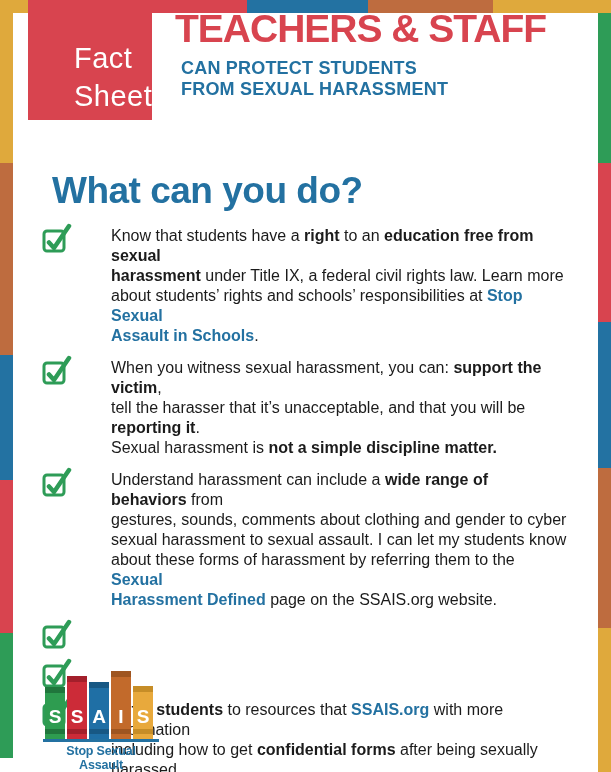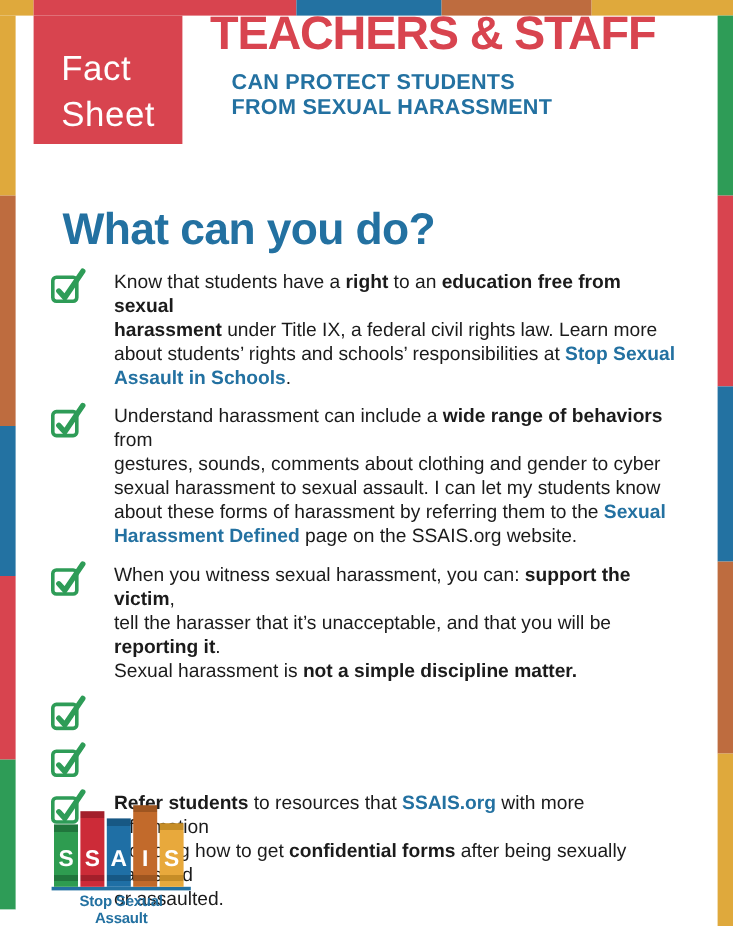--- a/index.html
+++ b/index.html
@@ -11,41 +11,41 @@
   .border-top{position:absolute;top:0;left:0;width:611px;height:13px;display:flex;}
   .border-left{position:absolute;top:13px;left:0;width:13px;height:759px;display:flex;flex-direction:column;}
   .border-right{position:absolute;top:13px;right:0;width:13px;height:759px;display:flex;flex-direction:column;}
   .border-top div{height:13px;}
   .border-left div,.border-right div{width:13px;}
   
   .factbox{
     position:absolute;left:28px;top:13px;width:124px;height:107px;
     background:var(--red);color:#fff;
     font-size:29px;line-height:38px;font-weight:400;letter-spacing:.5px;
-    padding:26px 0 0 23px;box-sizing:border-box;white-space:pre-line;
+    padding:26px 0 0 46px;box-sizing:border-box;white-space:pre-line;
   }
   .titleblock{position:absolute;left:175px;top:9px;}
   .title{
     margin:0;color:var(--red);font-size:39px;line-height:40px;font-weight:700;letter-spacing:-1px;white-space:nowrap;
   }
   .subtitle{
-    margin:9px 0 0 18px;color:var(--teal);font-size:18px;line-height:21px;font-weight:700;
+    margin:9px 0 0 6px;color:var(--teal);font-size:18px;line-height:21px;font-weight:700;
     white-space:pre-line;letter-spacing:.2px;
   }
   
   .heading{
     position:absolute;left:40px;top:158px;margin:12px;color:var(--teal);
     font-size:37px;font-weight:700;letter-spacing:-.5px;
   }
   
   .checklist{
     position:absolute;left:42px;top:226px;width:525px;
     list-style:none;margin:0;padding:0;
   }
-  .checklist li{display:flex;align-items:flex-start;margin-bottom:12px;}
+  .checklist li{display:flex;align-items:flex-start;margin-bottom:12px;gap:16px;}
   .check-icon{flex:0 0 30px;margin-right:23px;margin-top:-3px;}
   .checklist p{
     margin:0;font-size:16px;line-height:20px;color:#1b1b1b;white-space:pre-line;
   }
   .checklist p .b{font-weight:700;}
   .checklist p .link{font-weight:700;color:var(--teal);cursor:pointer;}
   
   .logo{position:absolute;left:45px;top:671px;width:112px;}
   .books{display:flex;align-items:flex-end;gap:2px;height:68px;}
   .book{position:relative;width:20px;}
@@ -112,35 +112,35 @@
 harassment</span><span> under Title IX, a federal civil rights law. Learn more
 about students’ rights and schools’ responsibilities at </span><span class="link">Stop Sexual
 Assault in Schools</span><span>.</span></p>
   </li>
 
   <li>
     <svg class="check-icon" width="30" height="30" viewBox="0 0 30 30">
       <rect x="2" y="8" width="20" height="20" rx="3" fill="#ffffff" stroke="#2E9C57" stroke-width="3"></rect>
       <polyline points="7,19.5 12,25 27,3" fill="none" stroke="#2E9C57" stroke-width="4.5" stroke-linecap="round" stroke-linejoin="miter"></polyline>
     </svg>
-    <p><span>Understand harassment can include a </span><span class="b">wide range of behaviors</span><span> from
-gestures, sounds, comments about clothing and gender to cyber
-sexual harassment to sexual assault. I can let my students know
-about these forms of harassment by referring them to the </span><span class="link">Sexual
-Harassment Defined</span><span> page on the SSAIS.org website.</span></p>
+    <p><span>When you witness sexual harassment, you can: </span><span class="b">support the victim</span><span>,
+tell the harasser that it’s unacceptable, and that you will be </span><span class="b">reporting it</span><span>.
+Sexual harassment is </span><span class="b">not a simple discipline matter.</span></p>
   </li>
 
   <li>
     <svg class="check-icon" width="30" height="30" viewBox="0 0 30 30">
       <rect x="2" y="8" width="20" height="20" rx="3" fill="#ffffff" stroke="#2E9C57" stroke-width="3"></rect>
       <polyline points="7,19.5 12,25 27,3" fill="none" stroke="#2E9C57" stroke-width="4.5" stroke-linecap="round" stroke-linejoin="miter"></polyline>
     </svg>
-    <p><span>When you witness sexual harassment, you can: </span><span class="b">support the victim</span><span>,
-tell the harasser that it’s unacceptable, and that you will be </span><span class="b">reporting it</span><span>.
-Sexual harassment is </span><span class="b">not a simple discipline matter.</span></p>
+    <p><span>Understand harassment can include a </span><span class="b">wide range of behaviors</span><span> from
+gestures, sounds, comments about clothing and gender to cyber
+sexual harassment to sexual assault. I can let my students know
+about these forms of harassment by referring them to the </span><span class="link">Sexual
+Harassment Defined</span><span> page on the SSAIS.org website.</span></p>
   </li>
 
   <li>
     <svg class="check-icon" width="30" height="30" viewBox="0 0 30 30">
       <rect x="2" y="8" width="20" height="20" rx="3" fill="#ffffff" stroke="#2E9C57" stroke-width="3"></rect>
       <polyline points="7,19.5 12,25 27,3" fill="none" stroke="#2E9C57" stroke-width="4.5" stroke-linecap="round" stroke-linejoin="miter"></polyline>
     </svg>
   </li>
 
   <li>

